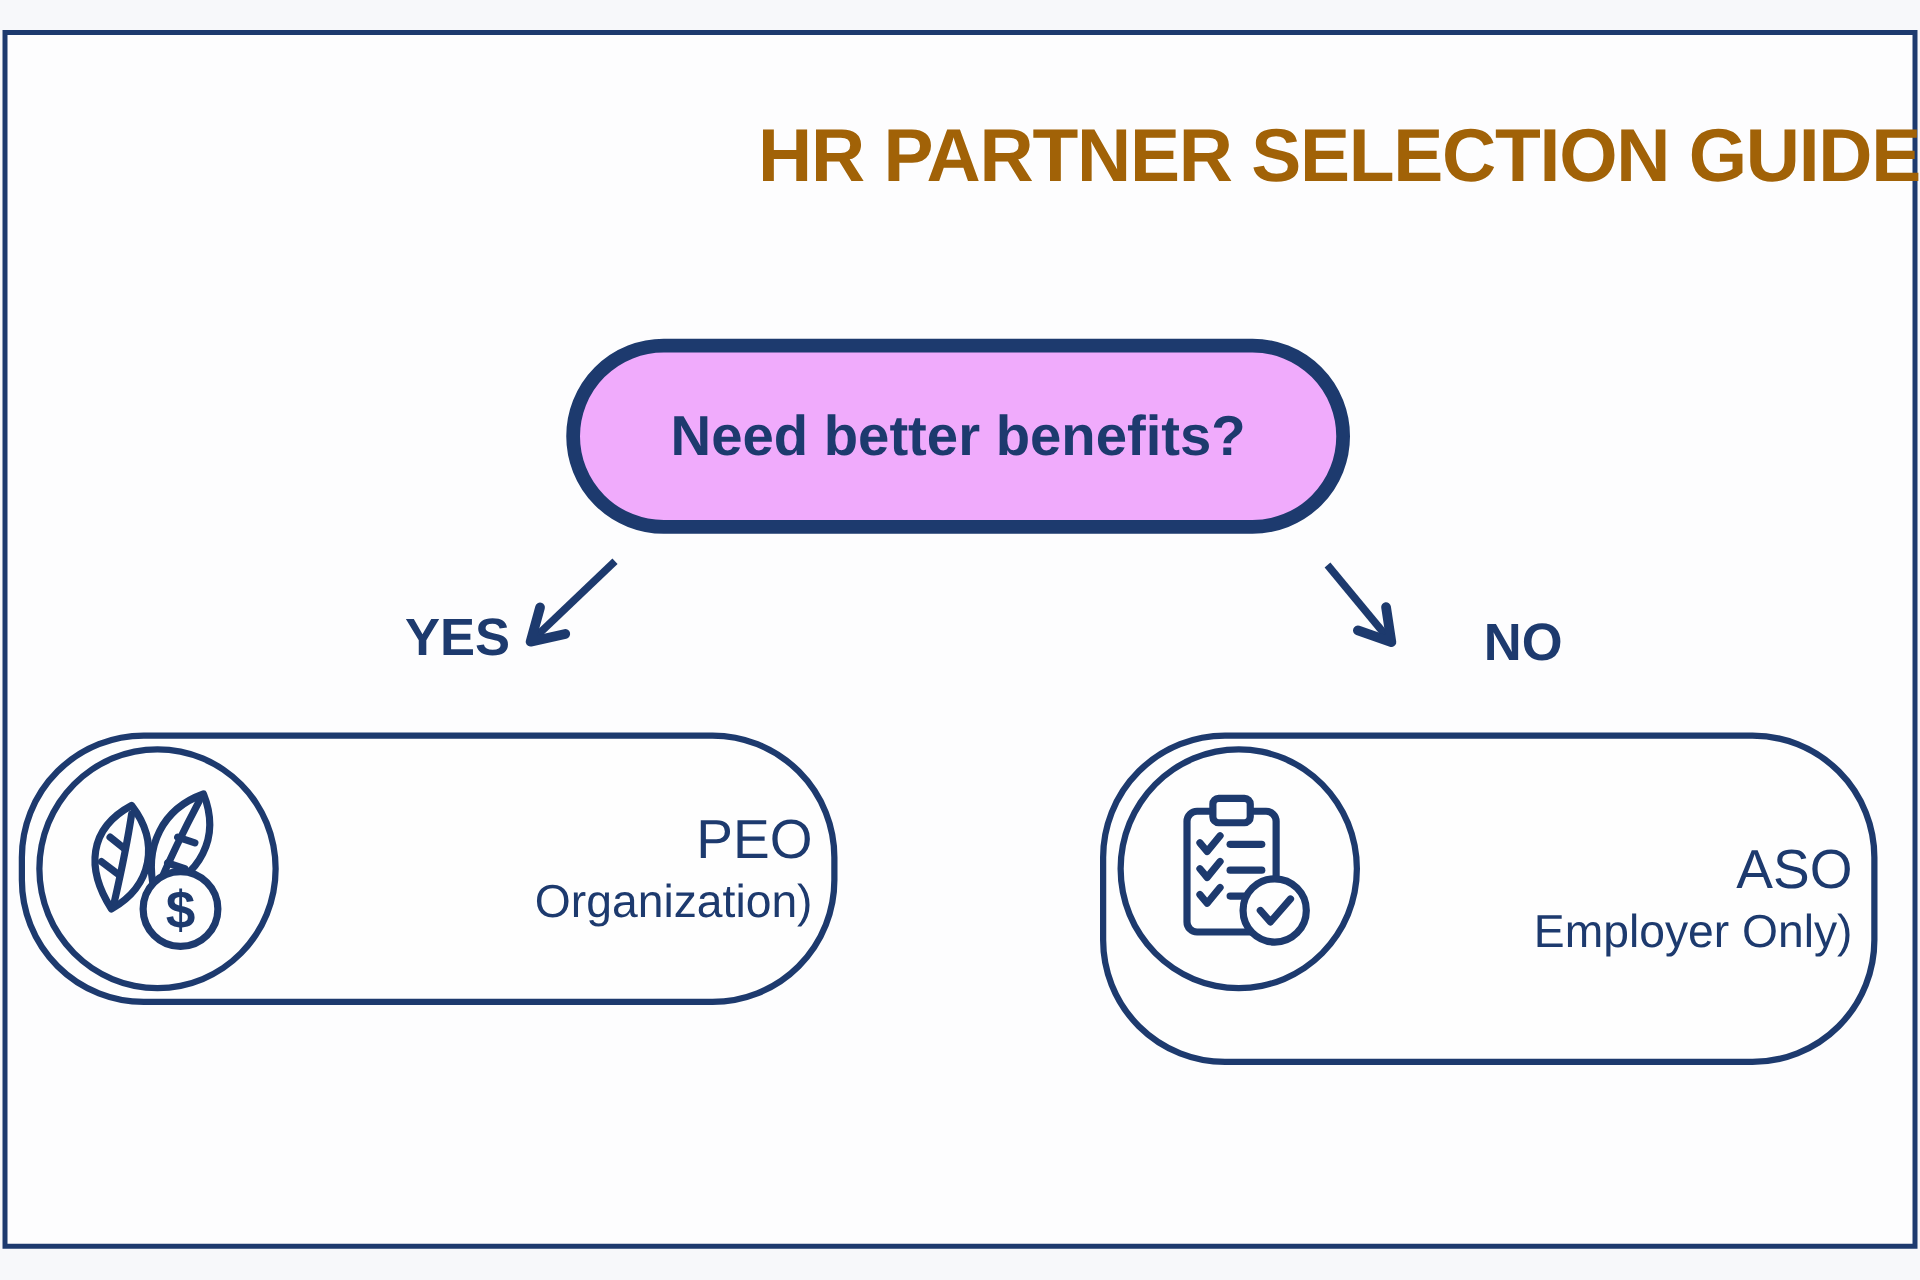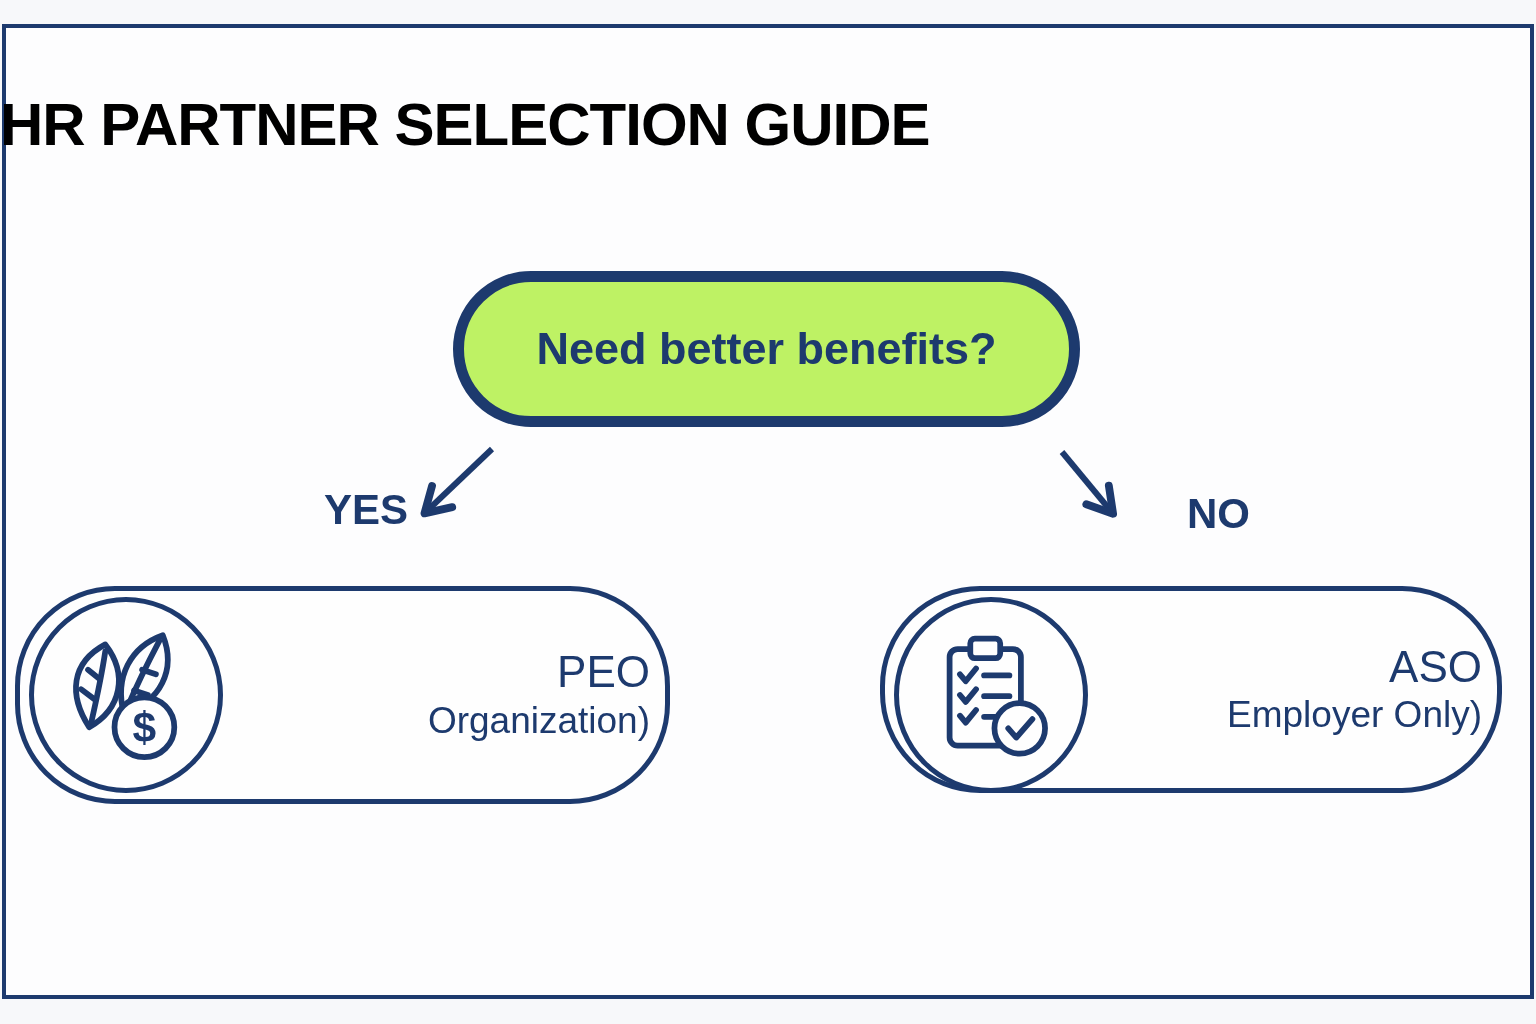--- a/index.html
+++ b/index.html
@@ -8,39 +8,39 @@
     background:#f7f8fa;
     font-family:"Liberation Sans",sans-serif;
     color:#1d3a6e;
   }
   .frame{
     position:absolute;left:2px;top:24px;right:2px;bottom:25px;
     border:4px solid #1d3a6e;background:#fdfdfe;
   }
   .title{
     position:absolute;top:90px;left:0;right:0;
-    text-align:left;font-size:60px;font-weight:bold;
-    letter-spacing:-1px;color:#000000;white-space:nowrap;
+    text-align:right;font-size:60px;font-weight:bold;
+    letter-spacing:-1px;color:#a16207;white-space:nowrap;
   }
   .decision{
     position:absolute;left:453px;top:271px;width:627px;height:156px;
     box-sizing:border-box;border:11px solid #1d3a6e;border-radius:85px;
-    background:#bef264;display:flex;align-items:center;justify-content:center;
+    background:#f0abfc;display:flex;align-items:center;justify-content:center;
     font-size:45px;font-weight:bold;
   }
   .branch-label{position:absolute;font-size:42px;font-weight:bold;}
   .branch-label.yes{left:300px;top:486px;margin-left:24px;}
   .branch-label.no{left:1143px;top:490px;margin-left:44px;}
   .arrows{position:absolute;left:0;top:0;pointer-events:none;}
   .result{
     position:absolute;box-sizing:border-box;background:#fefefe;
     border:5px solid #1d3a6e;border-radius:100px;
   }
   .result.peo{left:15px;top:586px;width:655px;height:218px;}
-  .result.aso{left:880px;top:586px;width:622px;height:207px;}
+  .result.aso{left:880px;top:586px;width:622px;height:266px;}
   .icon-circle{
     position:absolute;left:9px;top:6px;width:194px;height:196px;
     box-sizing:border-box;border:5px solid #1d3a6e;border-radius:50%;
     background:#fefefe;display:flex;align-items:center;justify-content:center;
   }
   .result-text{
     position:absolute;left:205px;right:15px;top:50%;
     transform:translateY(-50%);
     text-align:right;font-weight:normal;line-height:1.2;margin-left:12px;
   }

